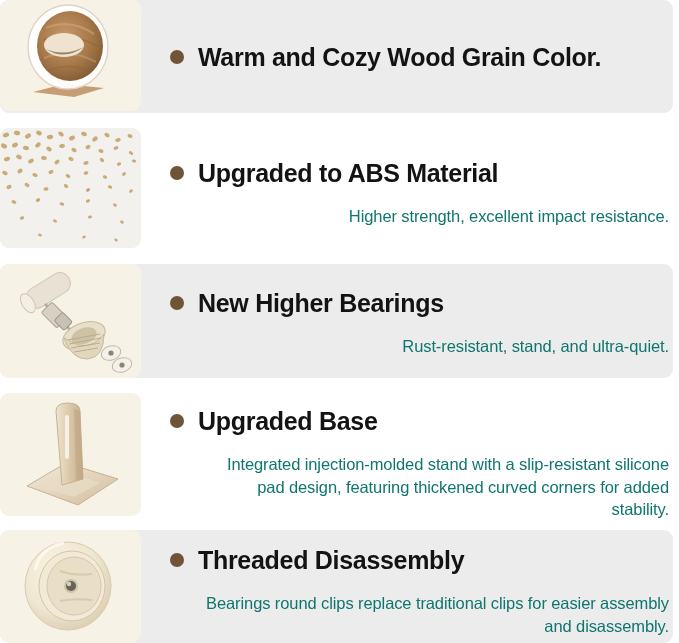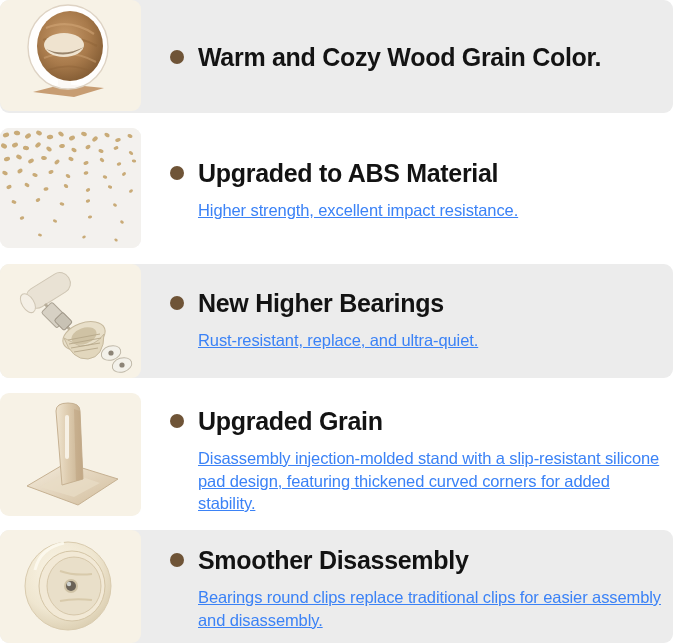--- a/index.html
+++ b/index.html
@@ -45,20 +45,21 @@
     border-radius: 9px;
     overflow: hidden;
     background: #f7f2e6;
   }
 
   
   .text-block {
     position: absolute;
     left: 170px;
     right: 10px;
+    text-align: right;
   }
 
   .title-line {
     display: flex;
     align-items: center;
     gap: 0px;
   }
 
   .bullet {
     width: 14px;
@@ -73,27 +74,26 @@
     font-size: 25px;
     line-height: 30px;
     font-weight: 700;
     color: #131313;
     letter-spacing: -0.3px;
     white-space: nowrap;
   }
 
   .subtitle {
     margin-left: 28px;
-    margin-top: 11px;
+    margin-top: 17px;
     font-size: 16.5px;
     line-height: 22.5px;
-    color: #3b82f6;
+    color: #0f766e;
     letter-spacing: -0.1px;
     max-width: 480px;
-    text-decoration: underline;
   }
 
   
   #row-1 .band  { top: 0px;   height: 113px; }
   #row-1 .thumb { top: 0px;   height: 111px; }
   #row-1 .text-block { top: 42px; }
 
   #row-2 .thumb { top: 128px; height: 120px; }
   #row-2 .text-block { top: 158px; }
 
@@ -274,21 +274,21 @@
         <circle cx="111" cy="89" r="2.6" fill="#8c8477"></circle>
         <ellipse cx="122" cy="101" rx="10" ry="7" transform="rotate(-18 122 101)" fill="#f3f1ea" stroke="#bfb8a8" stroke-width="1"></ellipse>
         <circle cx="122" cy="101" r="2.6" fill="#8c8477"></circle>
       </svg>
     </div>
     <div class="text-block">
       <div class="title-line">
         <span class="bullet"></span>
         <span class="title">New Higher Bearings</span>
       </div>
-      <div class="subtitle">Rust-resistant, replace, and ultra-quiet.</div>
+      <div class="subtitle">Rust-resistant, stand, and ultra-quiet.</div>
     </div>
   </div>
 
   <div class="feature-row" id="row-4">
     <div class="thumb" style="background:#f7f2e6;">
       <svg class="art-svg" viewBox="0 0 141 123" preserveAspectRatio="xMidYMid meet">
         <defs>
           <linearGradient id="postg" x1="0" y1="0" x2="1" y2="0">
             <stop offset="0%" stop-color="#f0e5d0"></stop>
             <stop offset="45%" stop-color="#ddcbae"></stop>
@@ -306,23 +306,23 @@
         <path d="M56 18 Q56 10 68 10 Q80 10 80 18 L83 86 L62 92 Z" fill="url(#postg)" stroke="#c6b192" stroke-width="1"></path>
 
         <rect x="65" y="22" width="4" height="44" rx="2" fill="#f7f1e5"></rect>
 
         <path d="M74 16 L80 18 L83 86 L76 88 Z" fill="#bfa482" opacity="0.55"></path>
       </svg>
     </div>
     <div class="text-block">
       <div class="title-line">
         <span class="bullet"></span>
-        <span class="title">Upgraded Grain</span>
-      </div>
-      <div class="subtitle">Disassembly injection-molded stand with a slip-resistant silicone pad design, featuring thickened curved corners for added stability.</div>
+        <span class="title">Upgraded Base</span>
+      </div>
+      <div class="subtitle">Integrated injection-molded stand with a slip-resistant silicone pad design, featuring thickened curved corners for added stability.</div>
     </div>
   </div>
 
   <div class="feature-row" id="row-5">
     <div class="band"></div>
     <div class="thumb" style="background:#f7f2e6;">
       <svg class="art-svg" viewBox="0 0 141 113" preserveAspectRatio="xMidYMid meet">
         <defs>
           <radialGradient id="clipg" cx="40%" cy="35%" r="75%">
             <stop offset="0%" stop-color="#fbf6e8"></stop>
@@ -342,19 +342,19 @@
         <path d="M60 71 Q74 68 92 70" fill="none" stroke="#d8caab" stroke-width="2"></path>
 
         <circle cx="71" cy="56" r="7" fill="#cfc2a5"></circle>
         <circle cx="71" cy="56" r="5" fill="#6a6257"></circle>
         <circle cx="69" cy="54" r="2.2" fill="#cfd2cf"></circle>
       </svg>
     </div>
     <div class="text-block">
       <div class="title-line">
         <span class="bullet"></span>
-        <span class="title">Smoother Disassembly</span>
+        <span class="title">Threaded Disassembly</span>
       </div>
       <div class="subtitle">Bearings round clips replace traditional clips for easier assembly and disassembly.</div>
     </div>
   </div>
 
 </div>
 
 </body></html>

